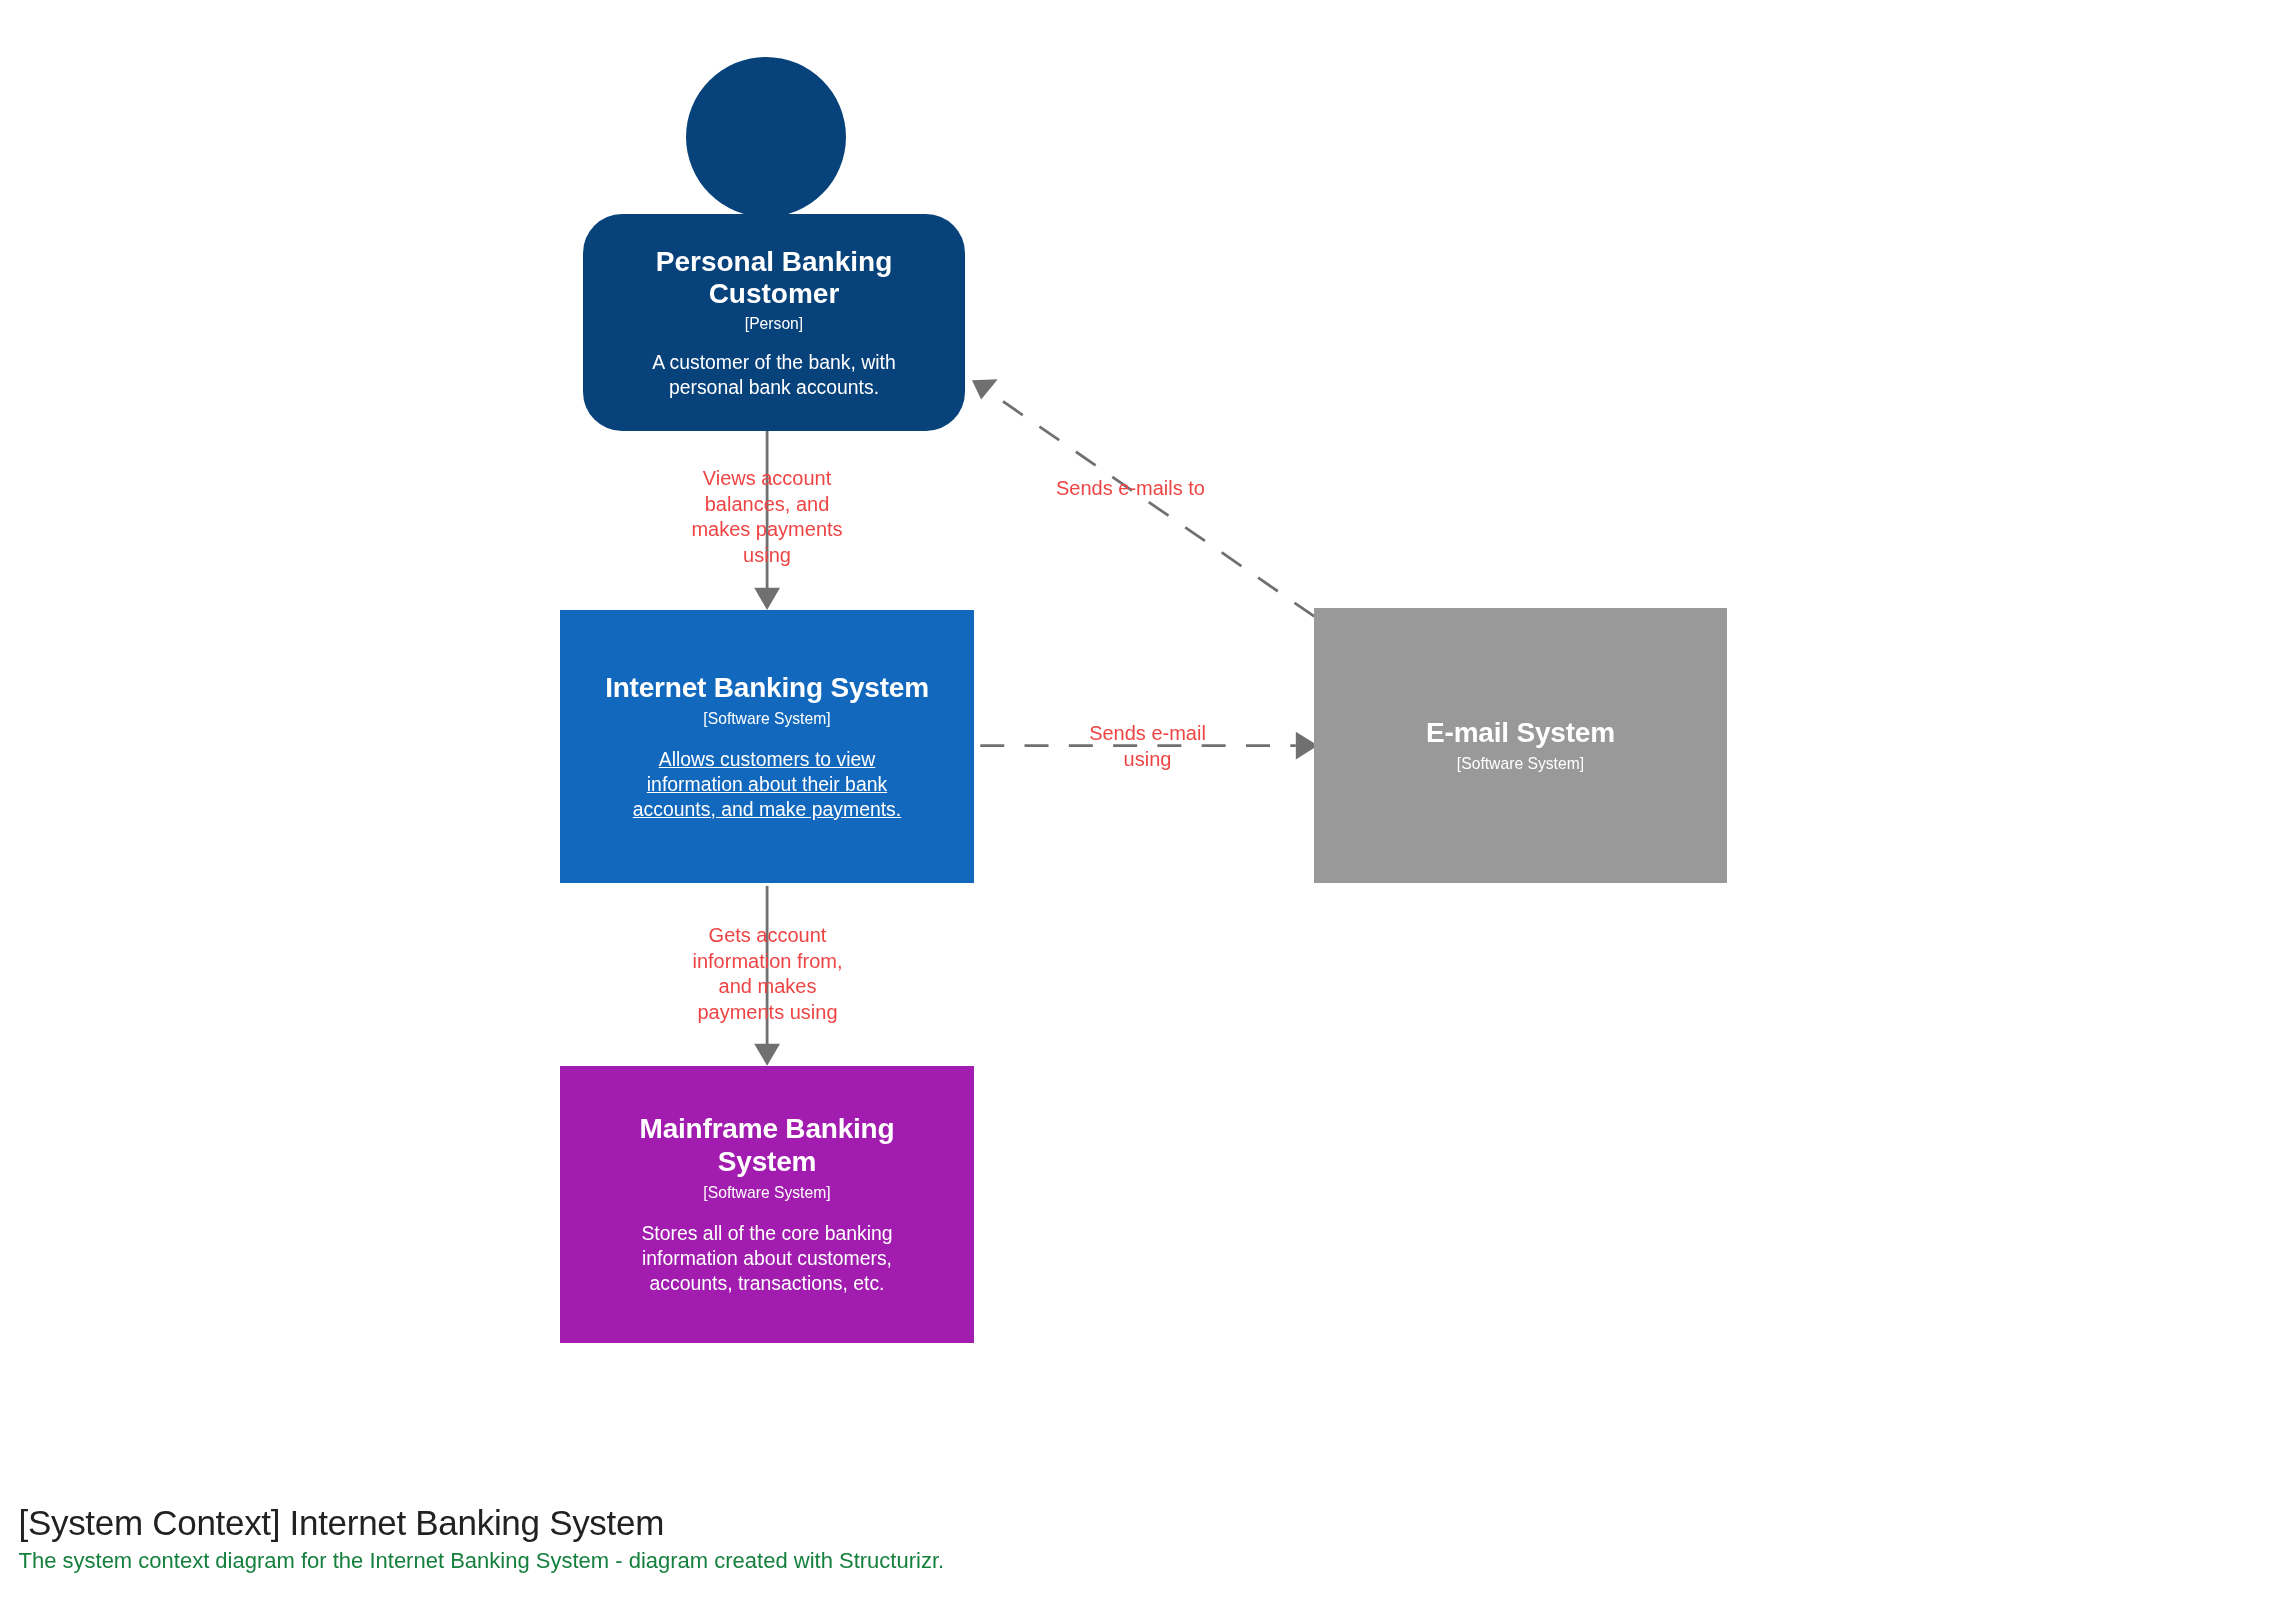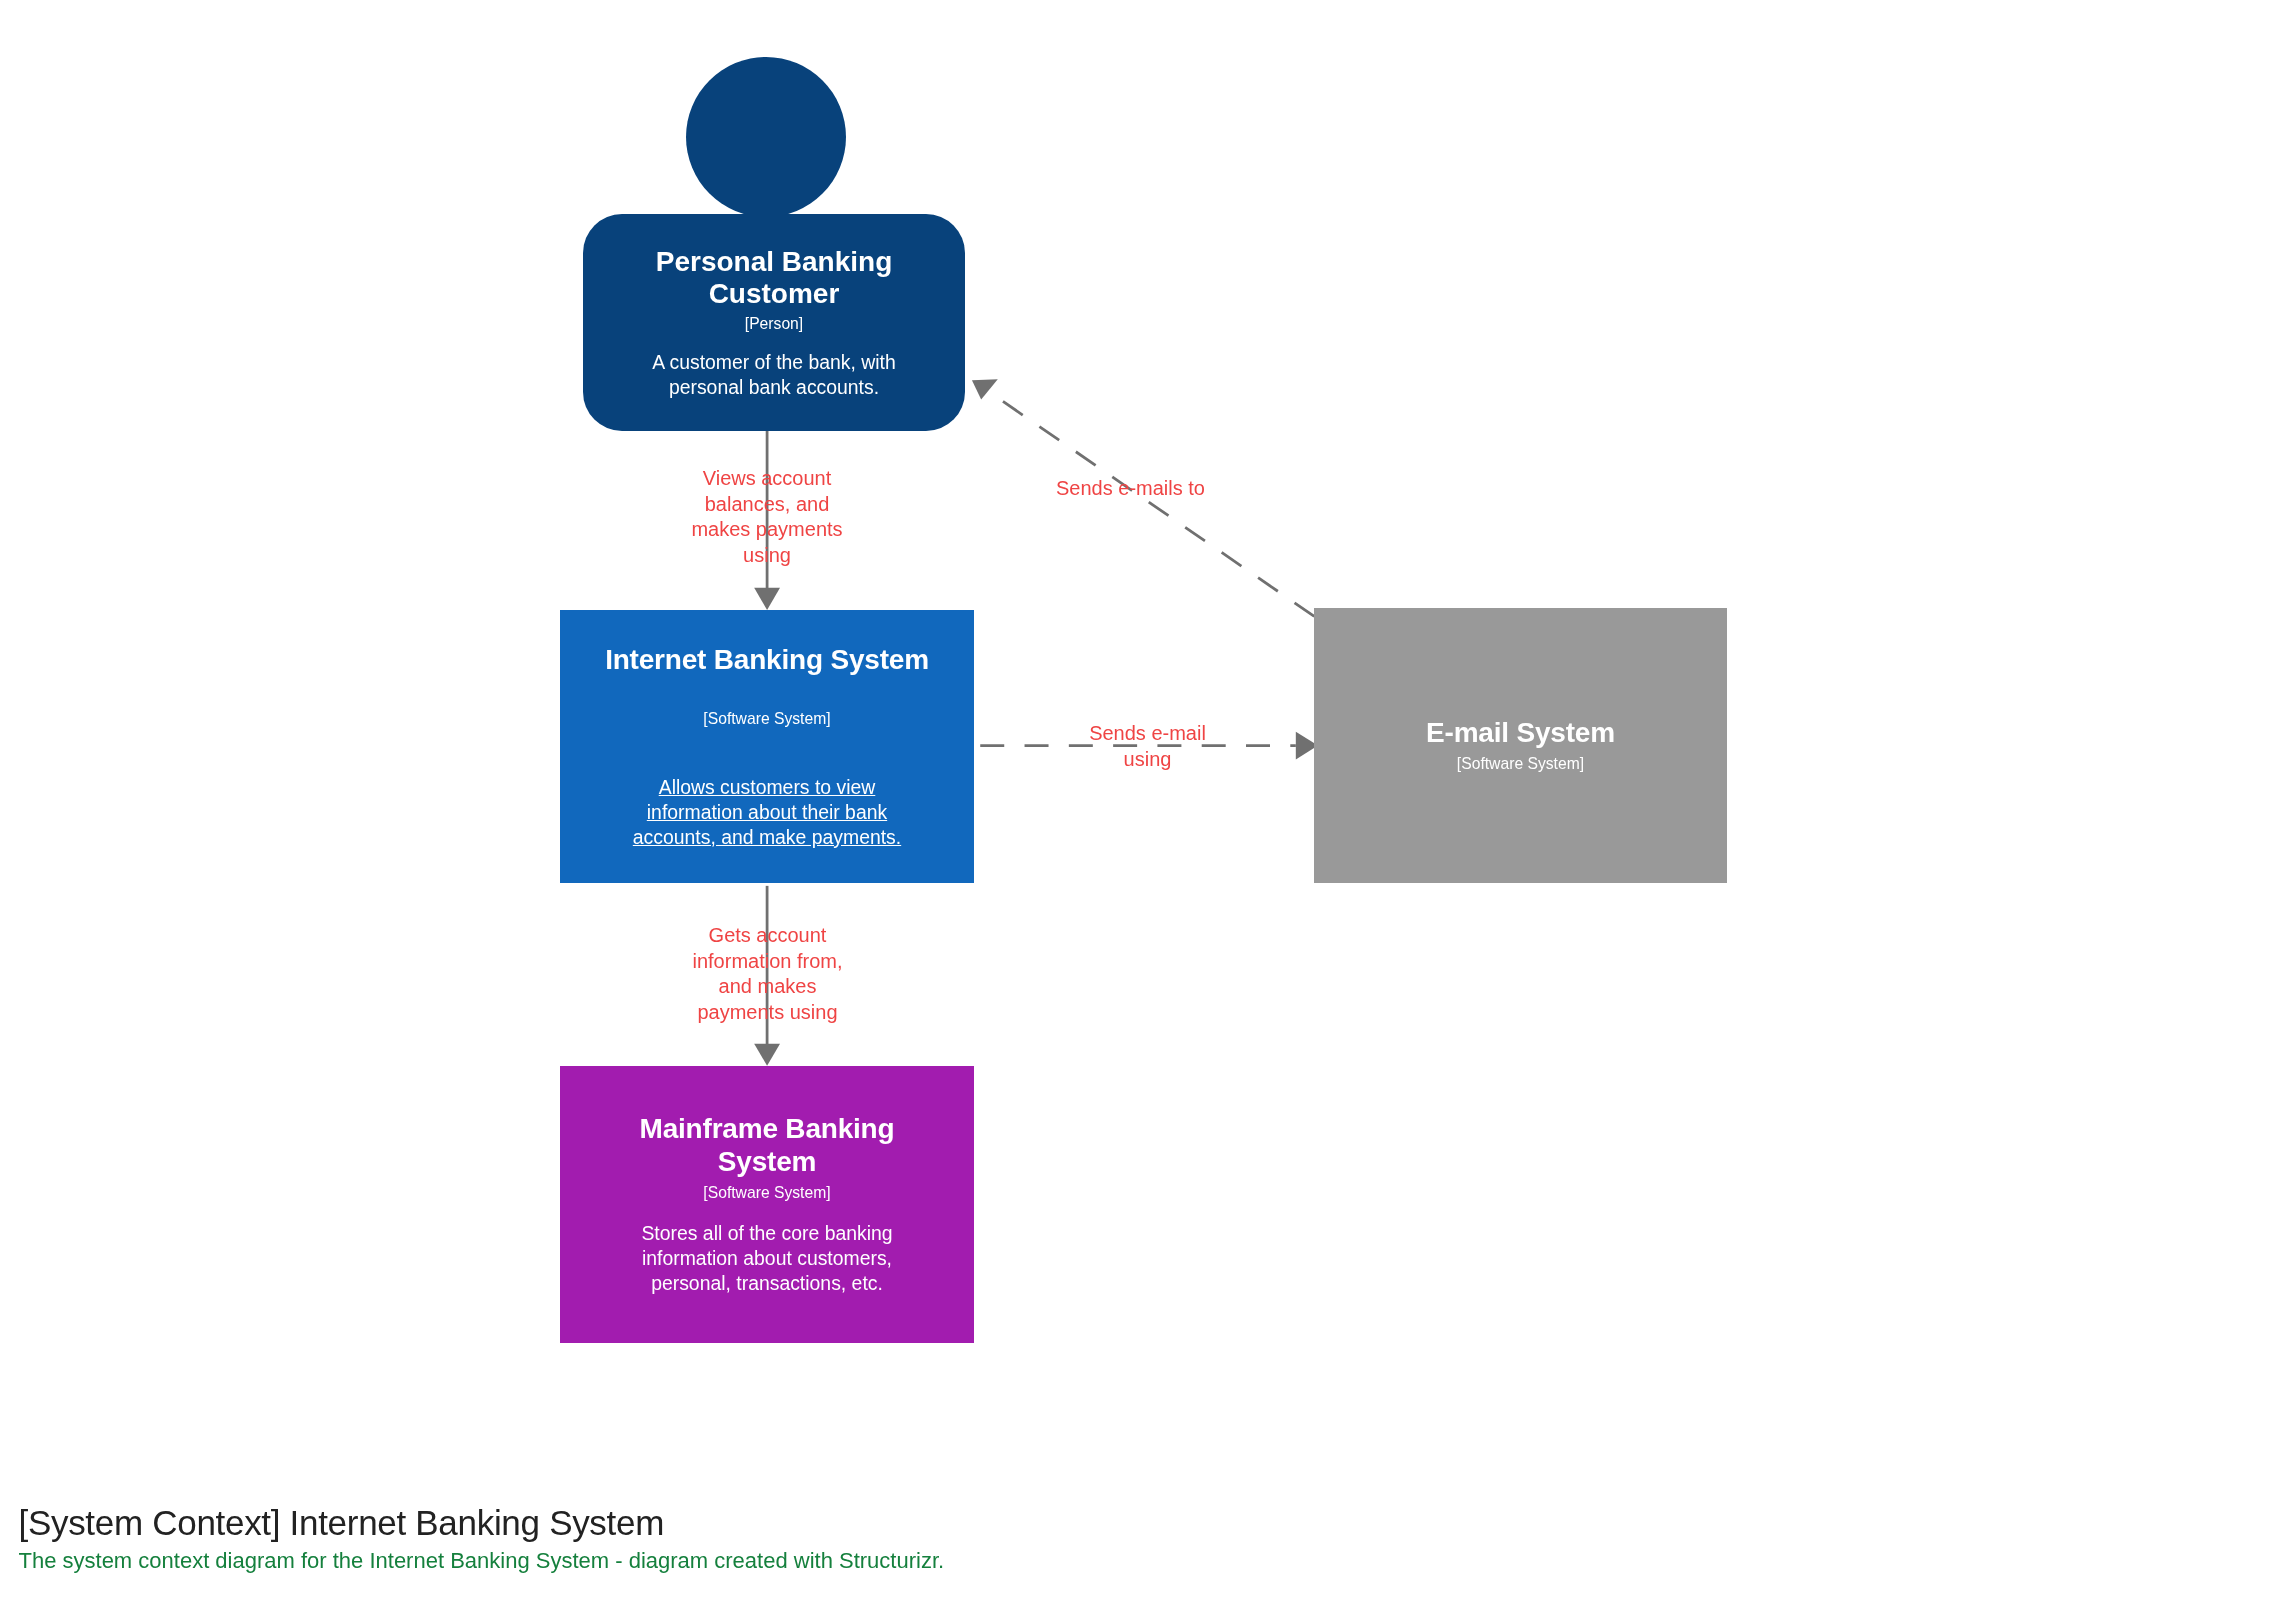--- a/index.html
+++ b/index.html
@@ -146,35 +146,35 @@
 
   <div class="person-group" style="left:0; top:0;">
     <div class="person-head" style="left:686px; top:57px; width:160px; height:160px; background:#08427B;"></div>
     <div class="person-body" style="left:583px; top:214px; width:382px; height:217px; background:#08427B;">
       <div class="n-name" style="font-size:28px; max-width:277px;">Personal Banking Customer</div>
       <div class="n-type" style="font-size:15.7px;">[Person]</div>
       <div class="n-desc" style="font-size:19.4px; max-width:286px;">A customer of the bank, with personal bank accounts.</div>
     </div>
   </div>
 
-  <div class="node" style="left:560px; top:610px; width:414px; height:273px; background:#1168BD;gap:28px;">
+  <div class="node" style="left:560px; top:610px; width:414px; height:273px; background:#1168BD;">
     <div class="n-name" style="font-size:28px;">Internet Banking System</div>
     <div class="n-type" style="font-size:15.7px;">[Software System]</div>
     <div class="n-desc" style="font-size:19.4px; max-width:314px;text-decoration:underline;">Allows customers to view information about their bank accounts, and make payments.</div>
   </div>
 
   <div class="node" style="left:1314px; top:608px; width:413px; height:275px; background:#999999;">
     <div class="n-name" style="font-size:28px;">E-mail System</div>
     <div class="n-type" style="font-size:15.7px;">[Software System]</div>
   </div>
 
   <div class="node" style="left:560px; top:1066px; width:414px; height:277px; background:#a21caf;">
     <div class="n-name" style="font-size:28px; max-width:332px;">Mainframe Banking System</div>
     <div class="n-type" style="font-size:15.7px;">[Software System]</div>
-    <div class="n-desc" style="font-size:19.4px; max-width:323px;">Stores all of the core banking information about customers, personal, transactions, etc.</div>
+    <div class="n-desc" style="font-size:19.4px; max-width:323px;">Stores all of the core banking information about customers, accounts, transactions, etc.</div>
   </div>
 
   <div class="edge-label" style="left:656px; top:466px; width:222px; font-size:20px;">Views account
 balances, and
 makes payments
 using</div>
 
   <div class="edge-label" style="left:1029px; top:476px; width:203px; font-size:20px;">Sends e-mails to</div>
 
   <div class="edge-label" style="left:1060px; top:721px; width:175px; font-size:20px;">Sends e-mail

